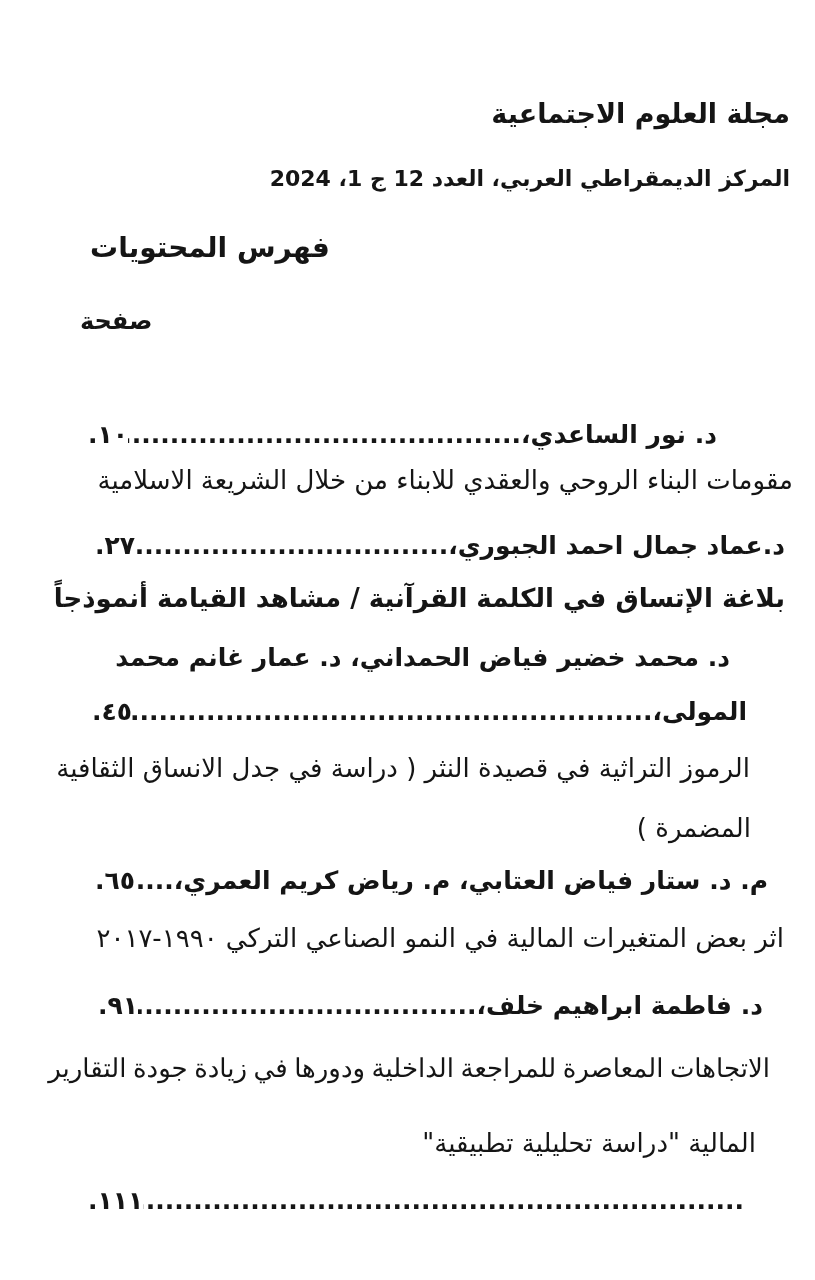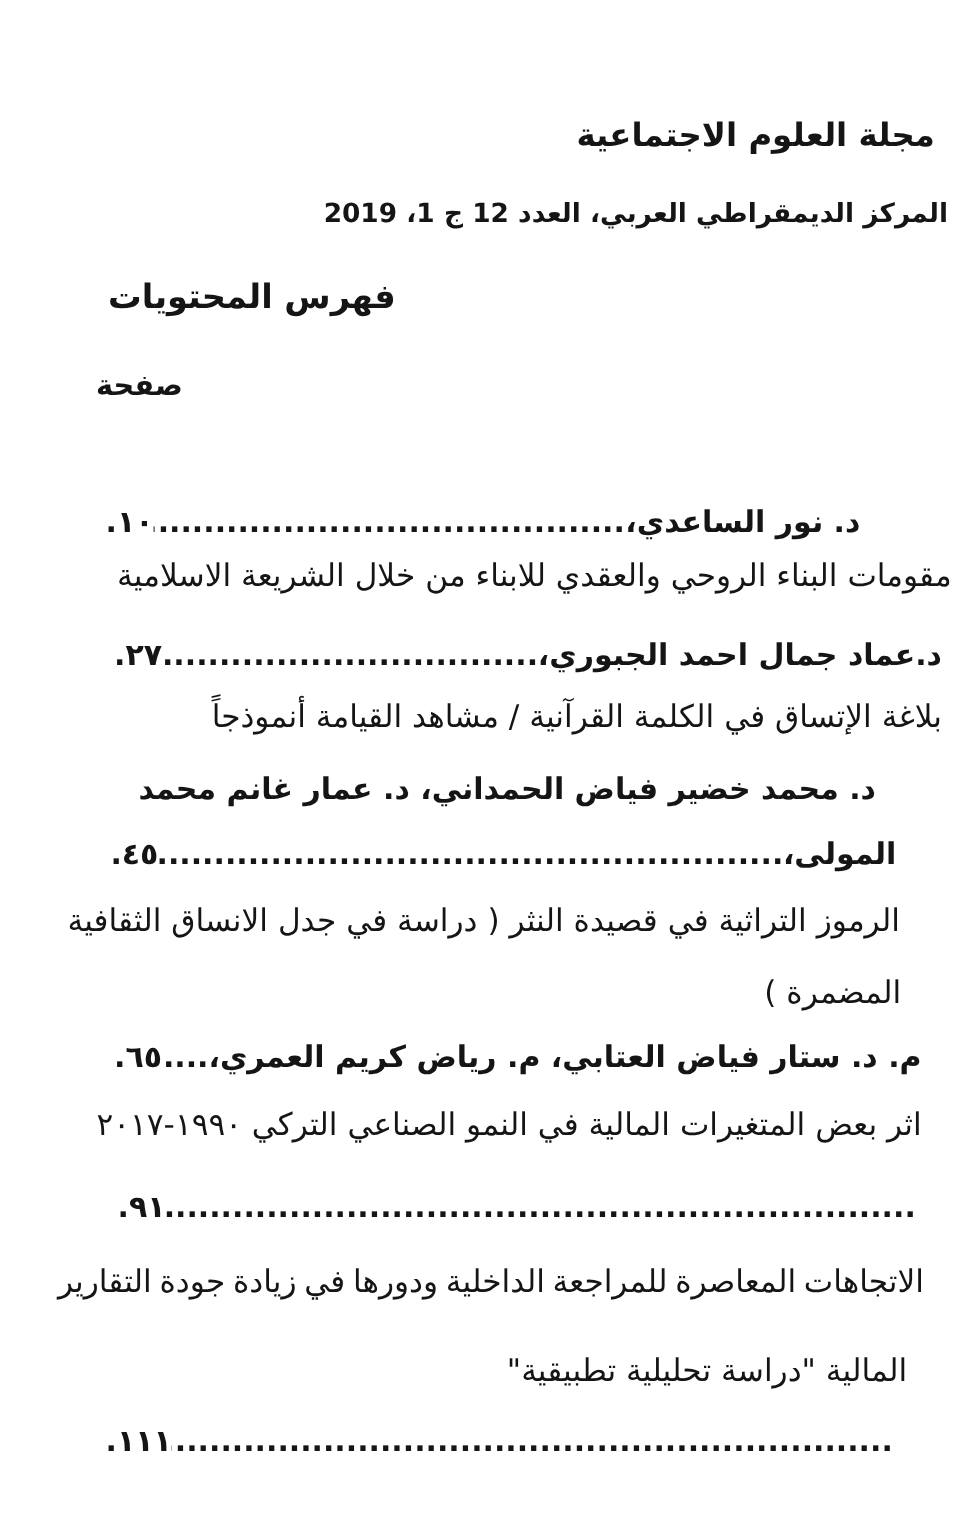--- a/index.html
+++ b/index.html
@@ -16,21 +16,21 @@
     direction: rtl;
     font-family: "DejaVu Sans", sans-serif;
     color: #151515;
   }
   .line {
     position: absolute;
     white-space: nowrap;
     line-height: 1.35;
   }
   .journal-title {
-    top: 96px; right: 36px;
+    top: 96px; right: 25px;
     font-size: 27px; font-weight: 700;
   }
   .publisher {
     top: 164px; right: 25px;
     font-size: 22px; font-weight: 700;
   }
   .toc-heading {
     top: 229px; left: 90px;
     font-size: 28px; font-weight: 700;
   }
@@ -59,40 +59,40 @@
     font-weight: 700;
     min-width: 0;
   }
   .dotted .pageno { flex: 0 0 auto; }
 
   
   .e0  { top: 358px;  right: 20px; }
   .e1  { top: 420px;  right: 98px; left: 88px; }
   .e2  { top: 463px;  right: 22px; }
   .e3  { top: 531px;  right: 30px; left: 95px; }
-  .e4  { top: 581px;  right: 30px; }
+  .e4  { top: 581px;  right: 30px; font-weight: bold; }
   .e5  { top: 641px;  right: 85px; }
   .e6  { top: 697px;  right: 68px; left: 92px; }
   .e7  { top: 751px;  right: 65px; text-align: right; }
   .e8  { top: 811px;  right: 64px; }
   .e9  { top: 866px;  right: 47px; left: 95px; }
-  .e10 { top: 921px;  right: 47px; }
+  .e10 { top: 921px;  right: 31px; }
   .e11 { top: 991px;  right: 52px; left: 98px; }
   .e12 { top: 1051px; right: 45px; font-family: Liberation Serif, serif; }
   .e13 { top: 1126px; right: 59px; }
   .e14 { top: 1186px; right: 71px; left: 88px; }
 </style>
 </head>
 <body>
 
 <div class="page">
 
   <div class="line journal-title">مجلة العلوم الاجتماعية</div>
 
-  <div class="line publisher">المركز الديمقراطي العربي، العدد 12 ج 1، 2019</div>
+  <div class="line publisher">المركز الديمقراطي العربي، العدد 12 ج 1، 2024</div>
 
   <div class="line toc-heading">فهرس المحتويات</div>
 
   <div class="line page-label">صفحة</div>
 
 
   <div class="dotted e1">
     <span class="name">د. نور الساعدي،</span>
     <span class="leader">................................................................................................................................................................</span>
     <span class="pageno">١٠.</span>
@@ -122,20 +122,21 @@
 
   <div class="dotted e9">
     <span class="name">م. د. ستار فياض العتابي، م. رياض كريم العمري،</span>
     <span class="leader">................................................................................................................................................................</span>
     <span class="pageno">٦٥.</span>
   </div>
 
   <div class="line title e10">اثر بعض المتغيرات المالية في النمو الصناعي التركي ١٩٩٠-٢٠١٧</div>
 
   <div class="dotted e11">
+    <span class="name">د. فاطمة ابراهيم خلف،</span>
     <span class="leader">................................................................................................................................................................</span>
     <span class="pageno">٩١.</span>
   </div>
 
   <div class="line title e12">الاتجاهات المعاصرة للمراجعة الداخلية ودورها في زيادة جودة التقارير</div>
 
   <div class="line title e13">المالية "دراسة تحليلية تطبيقية"</div>
 
   <div class="dotted e14">
     <span class="leader">................................................................................................................................................................</span>

